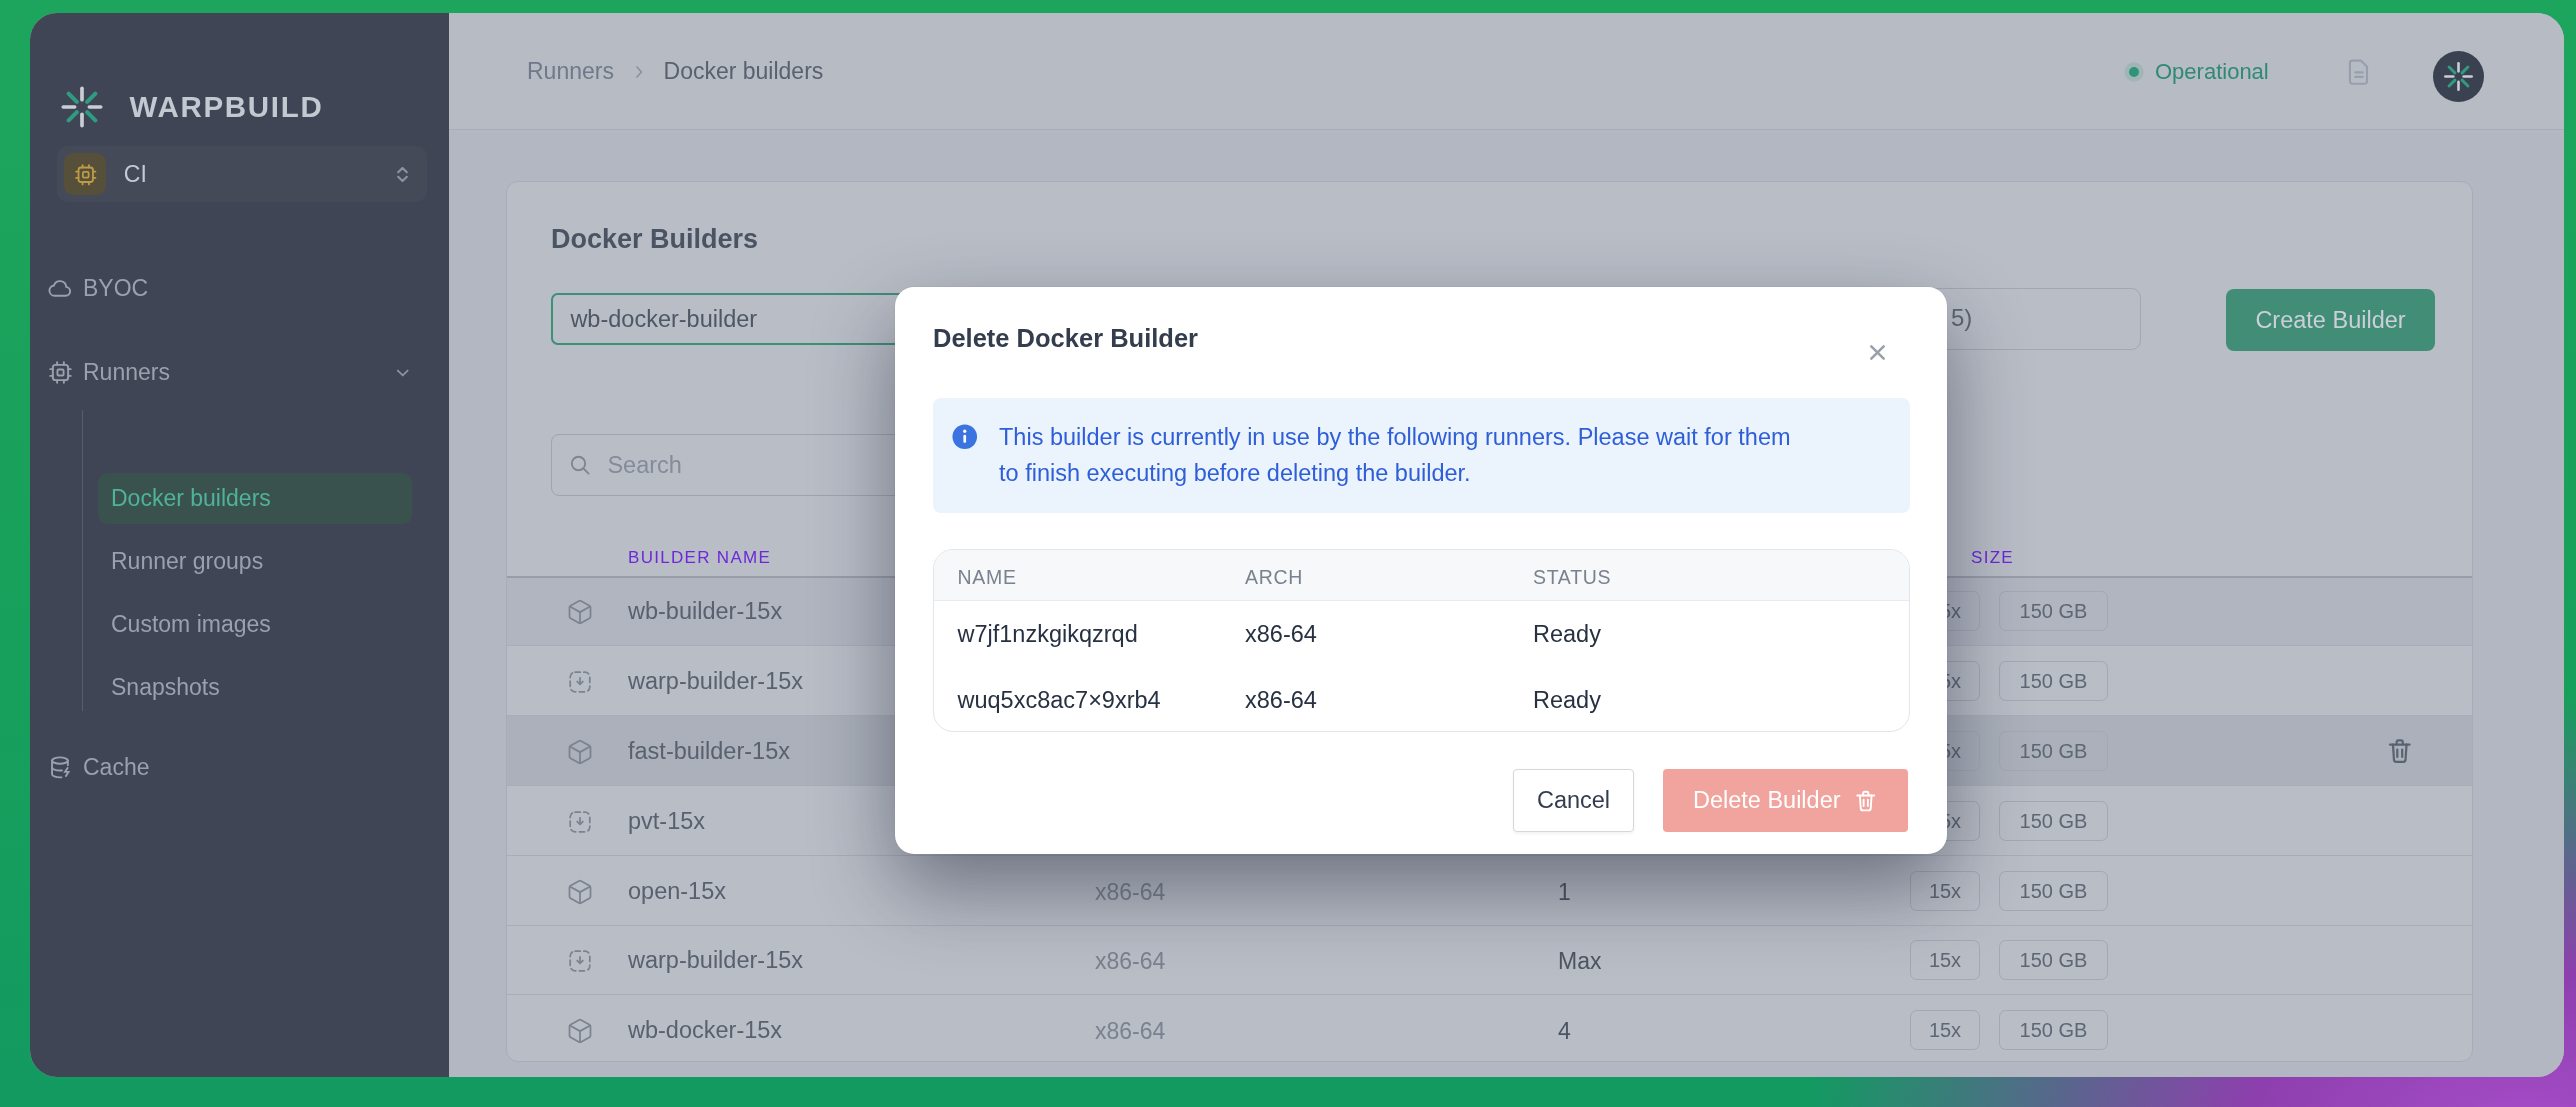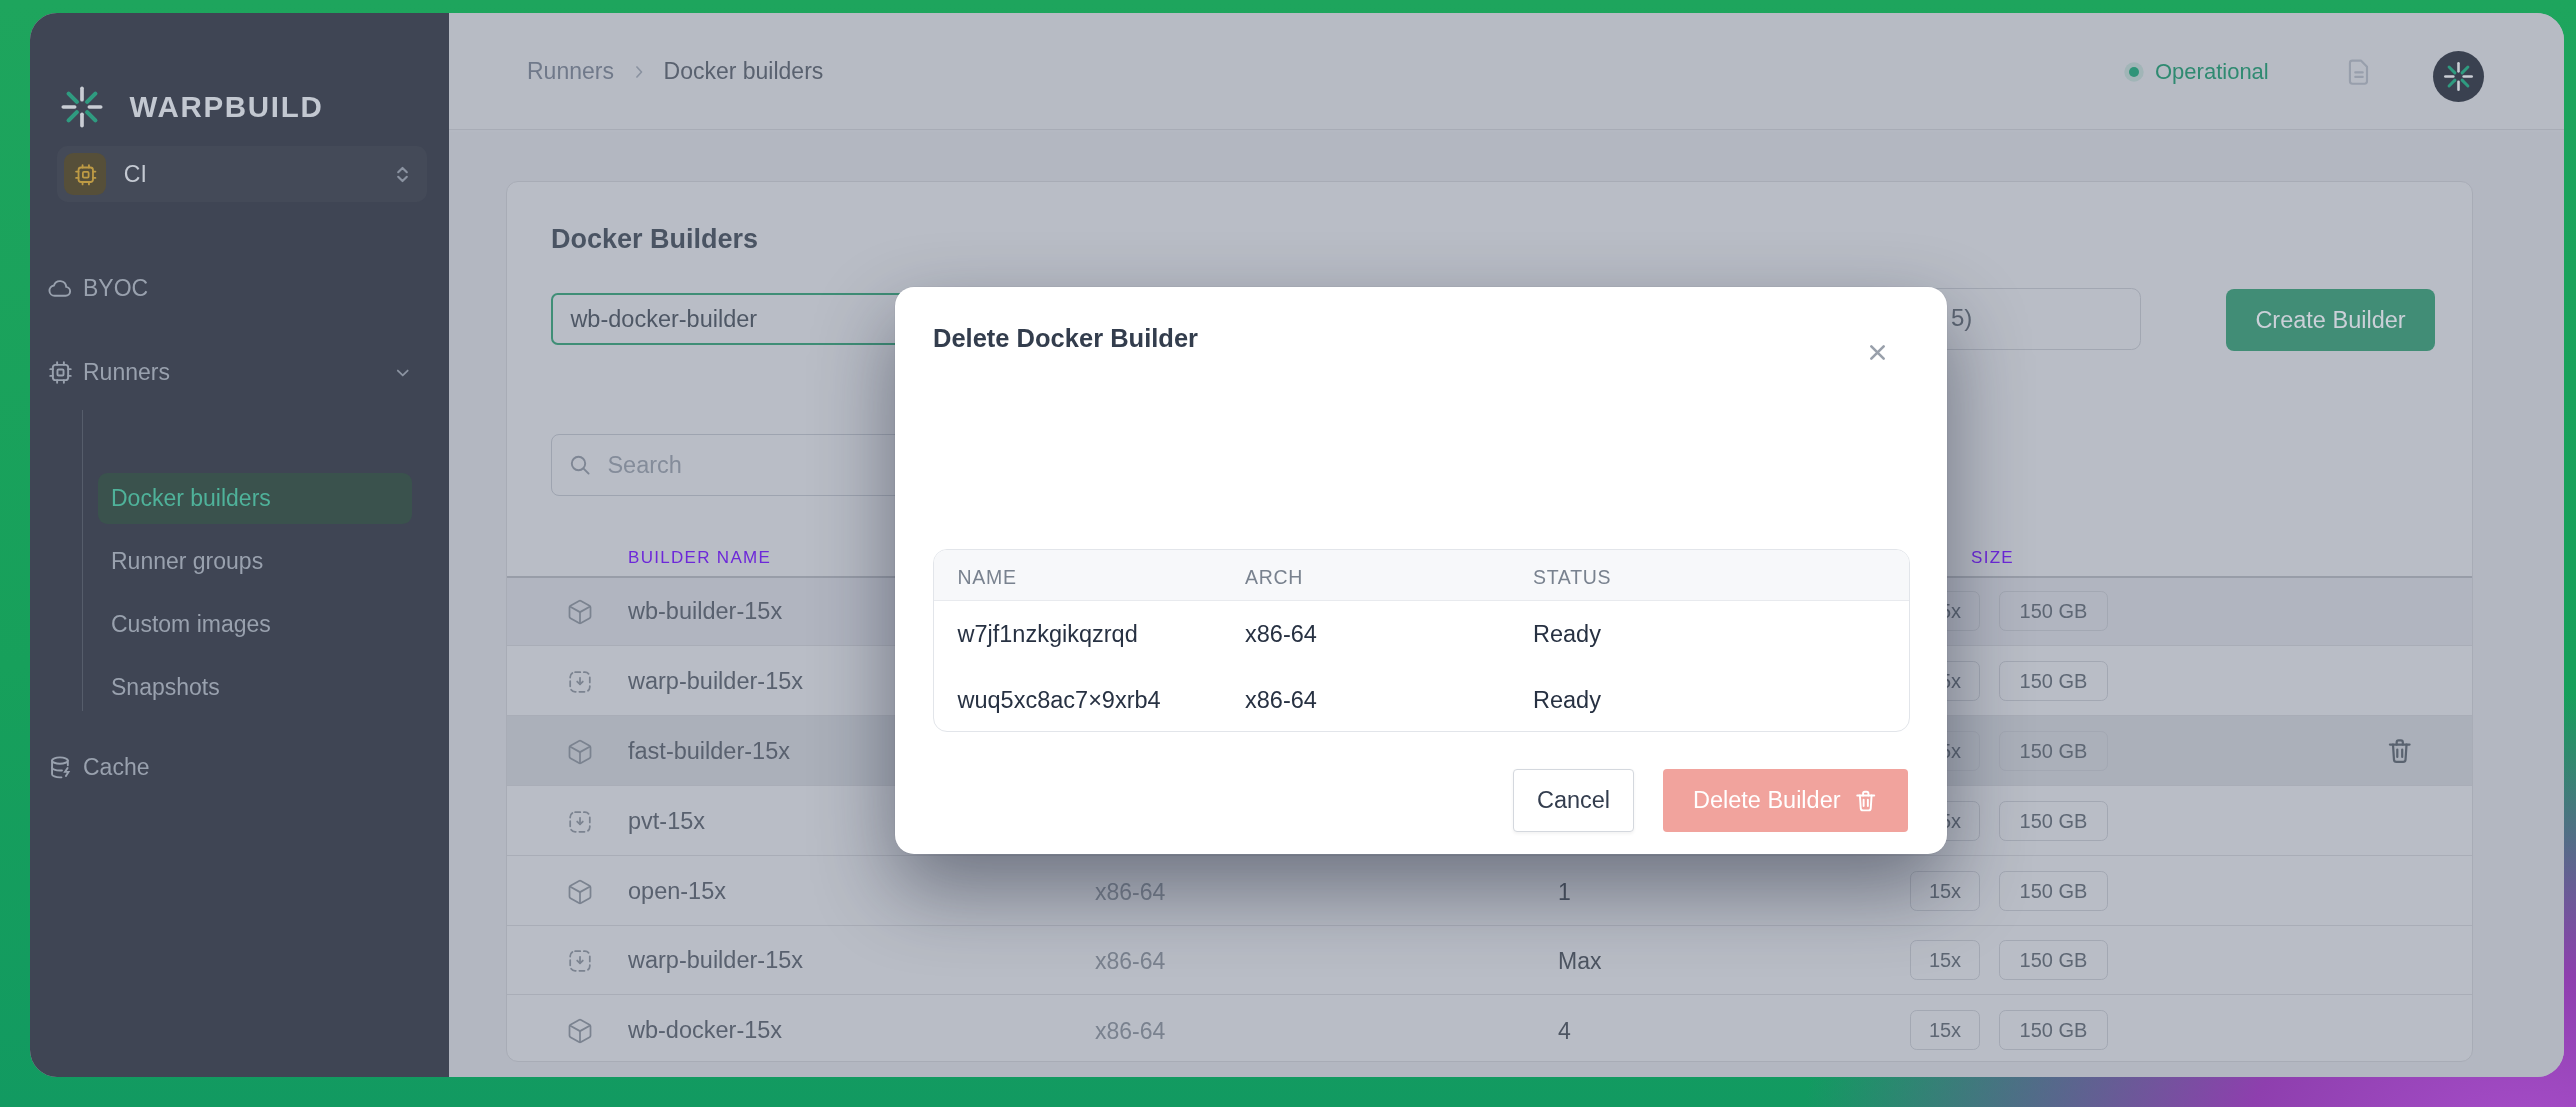--- a/index.html
+++ b/index.html
@@ -62,21 +62,21 @@
   .row-trash{position:absolute;left:1878px;top:20px;color:#5a6370;cursor:pointer;}
 
   
   .modal{position:absolute;left:865px;top:255px;width:1052px;height:567px;background:#ffffff;border-radius:19px;box-shadow:0 34px 81px rgba(15,23,42,0.45),0 0 0 0.7px rgba(0,0,0,0.04);margin-top:19px;}
   .modal-title{position:absolute;left:38px;top:37px;font-size:25.5px;font-weight:600;color:#333d4d;}
   .modal-close{position:absolute;left:969px;top:52px;width:27px;height:27px;color:#99a0ab;cursor:pointer;}
   .notice{position:absolute;left:38px;top:111px;width:977px;height:115px;background:#ebf3fd;border-radius:8px;}
   .notice-icon{position:absolute;left:17.4px;top:24px;}
   .notice-text{position:absolute;left:66px;top:21px;width:899px;font-size:23.5px;line-height:36px;color:#2e5ed8;}
   .notice-text span{display:block;}
-  .mtable{position:absolute;left:38px;top:262px;width:977px;height:183px;border:1.3px solid #e2e5ea;border-radius:14px;overflow:hidden;}
+  .mtable{position:absolute;left:38px;top:262px;width:977px;height:183px;border:1.3px solid #e2e5ea;border-radius:20px;overflow:hidden;}
   .mtable-head{position:absolute;left:0;right:0;top:0;height:51px;background:#f7f8fa;border-bottom:1.3px solid #e8eaee;}
   .mth{position:absolute;top:16px;font-size:19.5px;letter-spacing:0.7px;color:#79828f;}
   .mtr{position:absolute;left:0;right:0;height:66px;}
   .mtd{position:absolute;top:20px;font-size:23.5px;color:#273142;}
   .mc1{left:23.5px;} .mc2{left:311px;} .mc3{left:599px;}
   .btn{position:absolute;top:482px;height:63px;border-radius:4px;font-size:23.5px;display:flex;align-items:center;justify-content:center;cursor:pointer;border:none;}
   .btn-cancel{left:618px;width:121px;background:#fff;border:1.3px solid #d4d8de;color:#333d4e;box-shadow:0 1.3px 3.4px rgba(0,0,0,0.05);}
   .btn-delete{left:768px;width:245px;background:#f1a39d;color:#ffffff;font-weight:500;gap:12px;}
   svg{display:block;}
 </style>
@@ -345,20 +345,29 @@
         </div>
       </section>
     </main>
 
     <div class="modal">
       <div class="modal-title">Delete Docker Builder</div>
       <svg class="modal-close" viewBox="0 0 24 24">
           <use href="#i-x"></use>
         </svg>
 
+      <div class="notice">
+        <svg class="notice-icon" width="29.5" height="29.5" viewBox="0 0 24 24">
+            <use href="#i-info"></use>
+          </svg>
+        <div class="notice-text">
+          <span>This builder is currently in use by the following runners. Please wait for them</span>
+          <span>to finish executing before deleting the builder.</span>
+        </div>
+      </div>
 
       <div class="mtable">
         <div class="mtable-head">
           <span class="mth mc1">NAME</span>
           <span class="mth mc2">ARCH</span>
           <span class="mth mc3">STATUS</span>
         </div>
         <div class="mtr" style="top:51px">
           <span class="mtd mc1">w7jf1nzkgikqzrqd</span>
           <span class="mtd mc2">x86-64</span>

